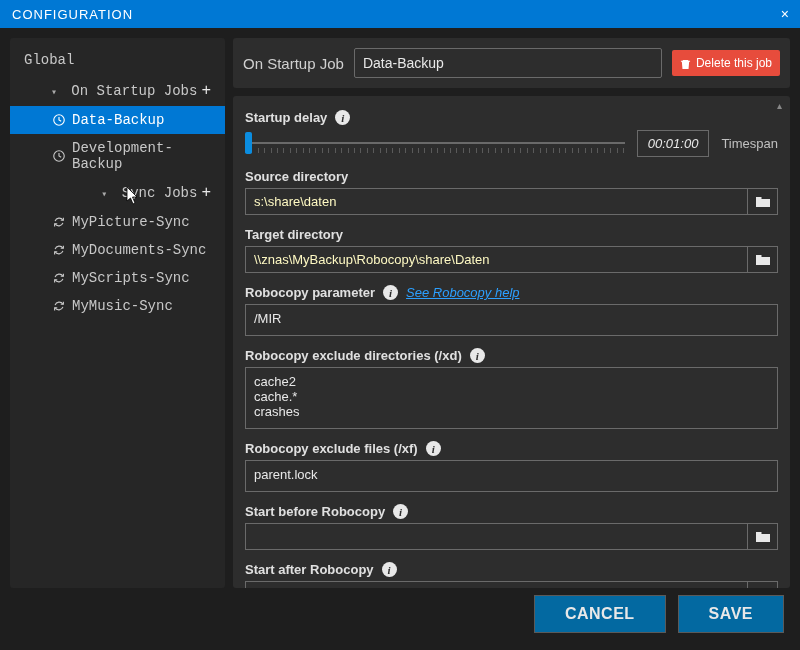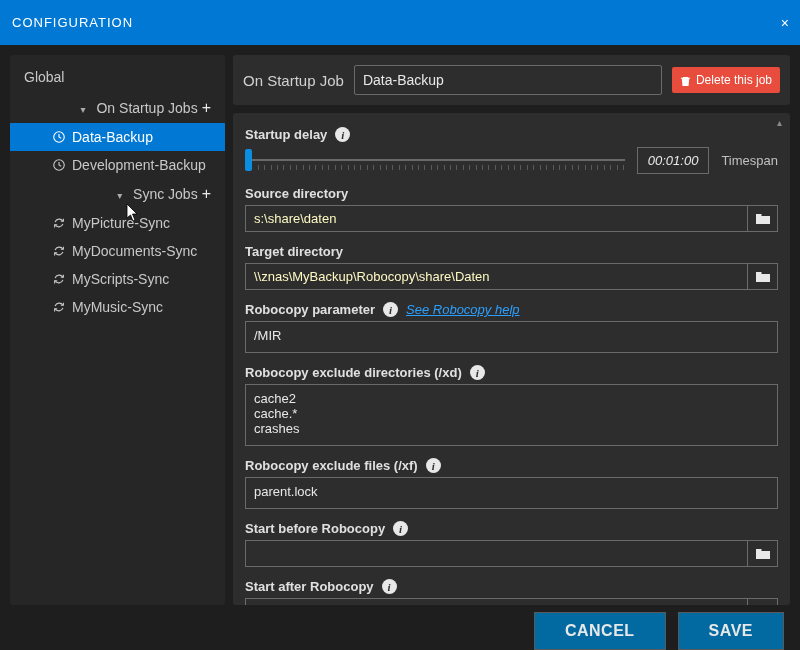--- a/index.html
+++ b/index.html
@@ -8,21 +8,21 @@
     background: #1e1e1e;
     width: 800px;
     height: 650px;
     overflow: hidden;
     color: #d0d0d0;
     font-size: 13px;
   }
   .titlebar {
     background: #0078d4;
     color: #fff;
-    height: 45px;
+    height: 28px;
     display: flex;
     align-items: center;
     justify-content: space-between;
     padding: 0 10px 0 12px;
     font-size: 13px;
     letter-spacing: 1px;
   }
   .titlebar .close { font-size: 14px; cursor: pointer; font-weight: 300; }
   .body {
     display: flex;
@@ -30,20 +30,21 @@
     background: #1e1e1e;
     padding: 10px 10px 0 10px;
     gap: 8px;
   }
   .sidebar {
     width: 215px;
     background: #262626;
     border-radius: 3px;
     padding: 10px 0;
     overflow: hidden;
+    font-family: Liberation Mono, monospace;
   }
   .tree-root {
     padding: 4px 14px 8px 14px;
     color: #c8c8c8;
     font-size: 14px;
   }
   .section-head {
     display: flex;
     align-items: center;
     justify-content: flex-end;

